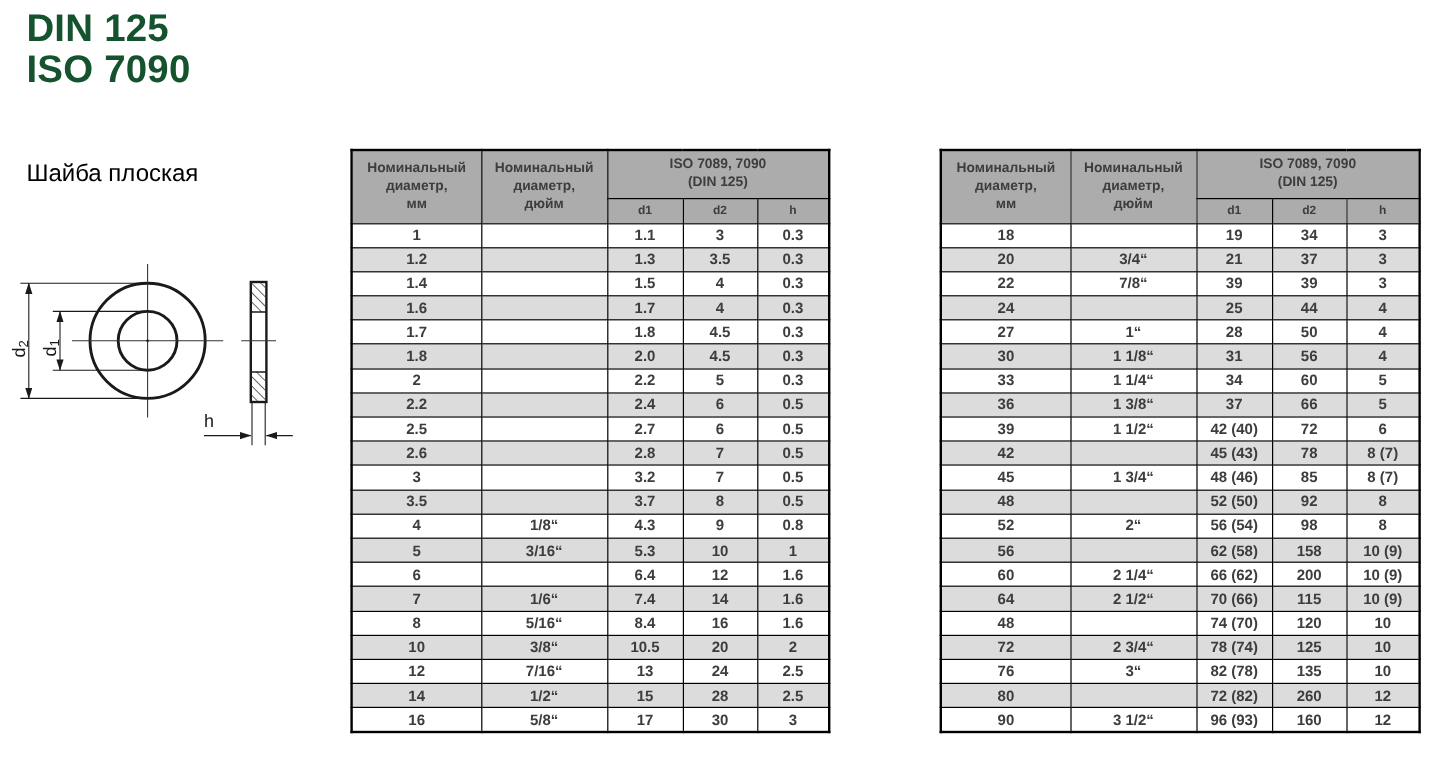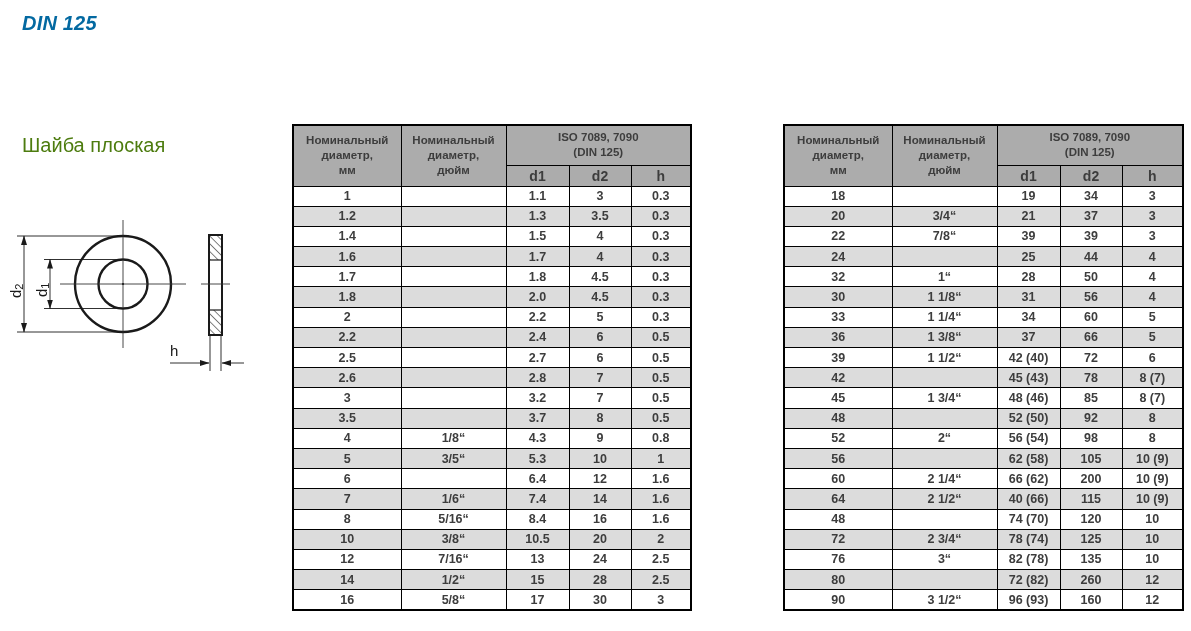--- a/index.html
+++ b/index.html
@@ -6,26 +6,26 @@
   html, body { margin: 0; padding: 0; }
   body {
     width: 1191px; height: 631px;
     background: #ffffff;
     font-family: "Liberation Sans", sans-serif;
     position: relative;
     overflow: hidden;
   }
   .title-block { position: absolute; left: 22px; top: 6px; }
   .title-line {
-    font-size: 20px; font-weight: bold; color: #0369a1;
-    line-height: 34px; letter-spacing: 0.2px; font-style: italic;
+    font-size: 32px; font-weight: bold; color: #14532d;
+    line-height: 34px; letter-spacing: 0.2px;
   }
   .product-name {
     position: absolute; left: 22px; top: 134px;
-    font-size: 20px; color: #4d7c0f; font-weight: normal;
+    font-size: 20px; color: #000000; font-weight: normal;
   }
   .drawing { position: absolute; left: 0; top: 198px; }
 
   .std-table {
     position: absolute; top: 124px;
     border-collapse: collapse; table-layout: fixed;
     border: 2px solid #000;
   }
   .std-table.left  { left: 292px; width: 398px; }
   .std-table.right { left: 783px; width: 399px; }
@@ -34,30 +34,31 @@
     text-align: center; vertical-align: middle;
     color: #3d3d3d; font-weight: bold;
     padding: 0; overflow: hidden;
   }
   .std-table thead th { background: #acacac; }
   .std-table .group-row { height: 40px; }
   .std-table .sub-row { height: 21px; }
   .std-table th.multiline {
     font-size: 11.5px; line-height: 1.3; white-space: pre-line;
   }
-  .std-table th.subcol { font-size: 14px; }
+  .std-table th.subcol { font-size: 10px; }
   .std-table tbody tr { height: 20.2px; }
   .std-table td { font-size: 12.5px; }
   .std-table tbody tr:nth-child(even) td { background: #dcdcdc; }
 </style>
 </head>
 <body>
 
 <div class="title-block">
   <div class="title-line">DIN 125</div>
+  <div class="title-line">ISO 7090</div>
 </div>
 
 <div class="product-name">Шайба плоская</div>
 
 <svg class="drawing" width="290" height="190" viewBox="0 0 290 190" xmlns="http://www.w3.org/2000/svg">
   <defs>
     <marker id="arw" orient="auto-start-reverse" markerWidth="11" markerHeight="8" refX="9" refY="3" markerUnits="userSpaceOnUse">
       <path d="M0,0 L9.5,3 L0,6 z" fill="#1a1a1a"></path>
     </marker>
     <pattern id="hatch" width="5.5" height="5.5" patternUnits="userSpaceOnUse" patternTransform="rotate(-45)">
@@ -217,21 +218,21 @@
       </tr>
       <tr>
         <td>4</td>
         <td>1/8“</td>
         <td>4.3</td>
         <td>9</td>
         <td>0.8</td>
       </tr>
       <tr>
         <td>5</td>
-        <td>3/5“</td>
+        <td>3/16“</td>
         <td>5.3</td>
         <td>10</td>
         <td>1</td>
       </tr>
       <tr>
         <td>6</td>
         <td></td>
         <td>6.4</td>
         <td>12</td>
         <td>1.6</td>
@@ -329,21 +330,21 @@
         <td>3</td>
       </tr>
       <tr>
         <td>24</td>
         <td></td>
         <td>25</td>
         <td>44</td>
         <td>4</td>
       </tr>
       <tr>
-        <td>32</td>
+        <td>27</td>
         <td>1“</td>
         <td>28</td>
         <td>50</td>
         <td>4</td>
       </tr>
       <tr>
         <td>30</td>
         <td>1 1/8“</td>
         <td>31</td>
         <td>56</td>
@@ -395,34 +396,34 @@
         <td>52</td>
         <td>2“</td>
         <td>56 (54)</td>
         <td>98</td>
         <td>8</td>
       </tr>
       <tr>
         <td>56</td>
         <td></td>
         <td>62 (58)</td>
-        <td>105</td>
+        <td>158</td>
         <td>10 (9)</td>
       </tr>
       <tr>
         <td>60</td>
         <td>2 1/4“</td>
         <td>66 (62)</td>
         <td>200</td>
         <td>10 (9)</td>
       </tr>
       <tr>
         <td>64</td>
         <td>2 1/2“</td>
-        <td>40 (66)</td>
+        <td>70 (66)</td>
         <td>115</td>
         <td>10 (9)</td>
       </tr>
       <tr>
         <td>48</td>
         <td></td>
         <td>74 (70)</td>
         <td>120</td>
         <td>10</td>
       </tr>

